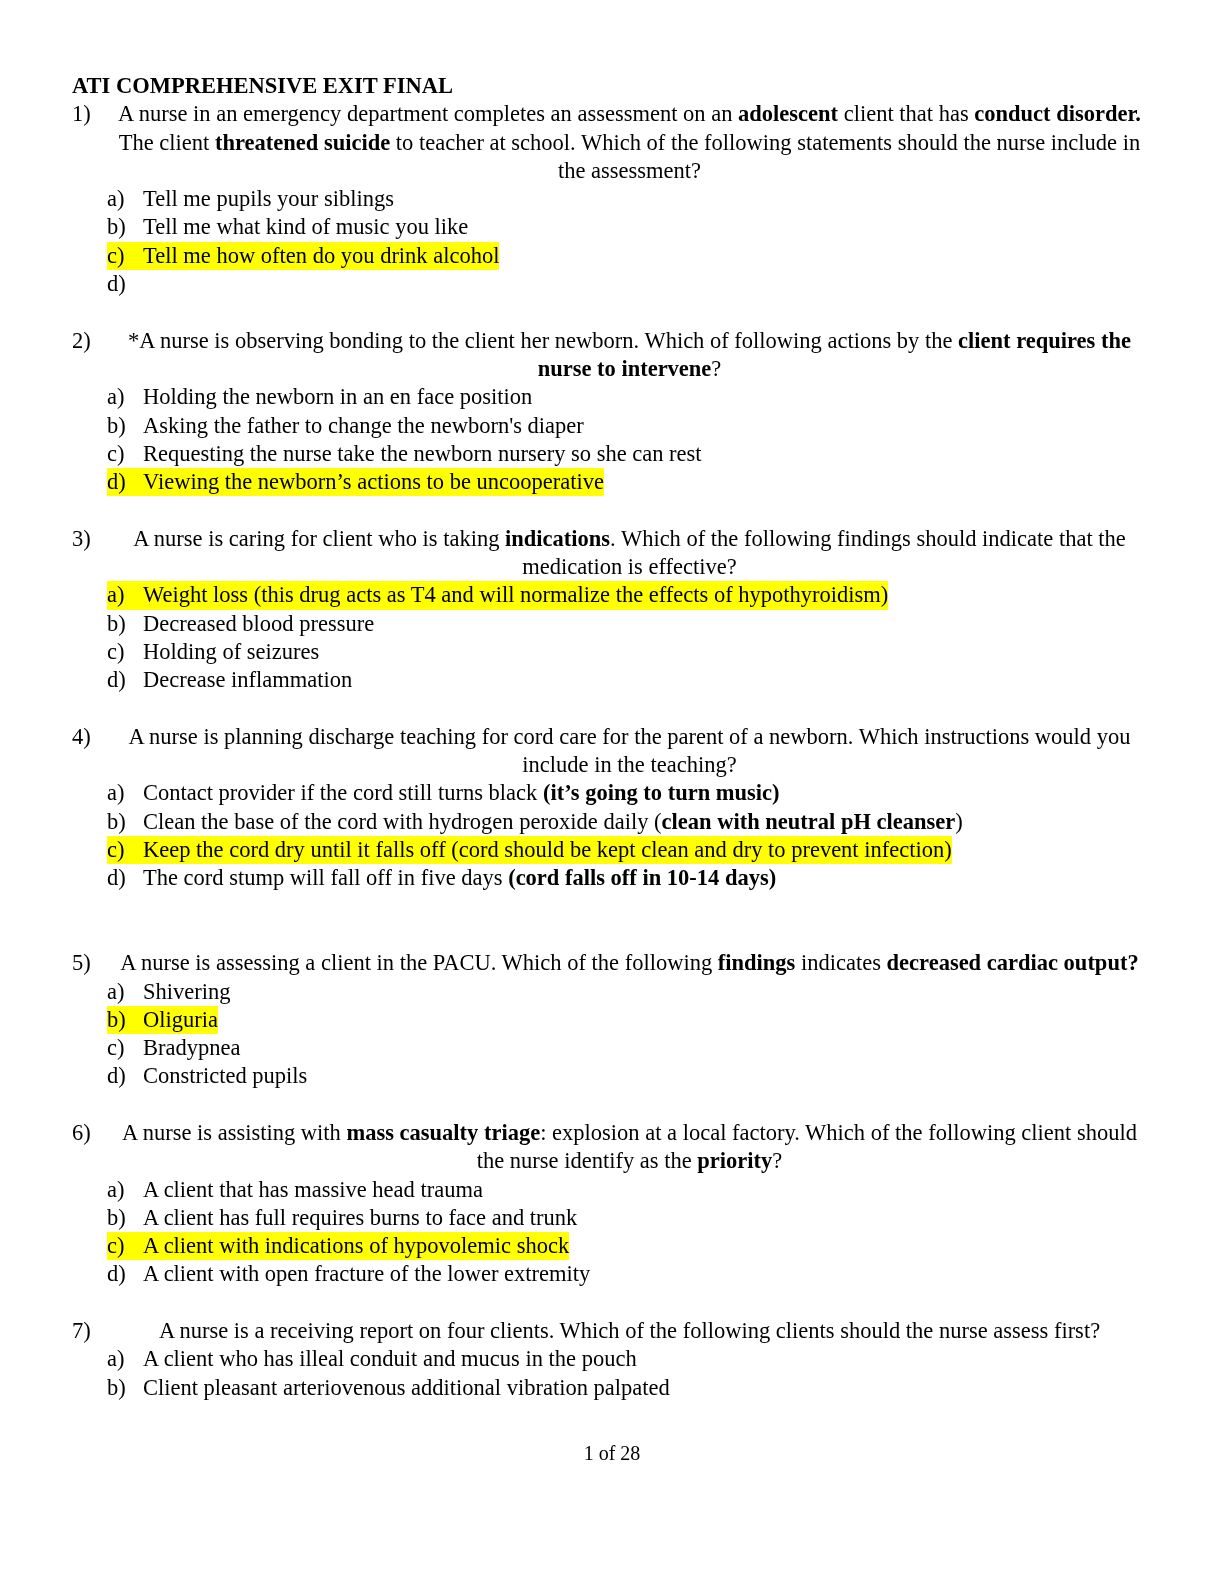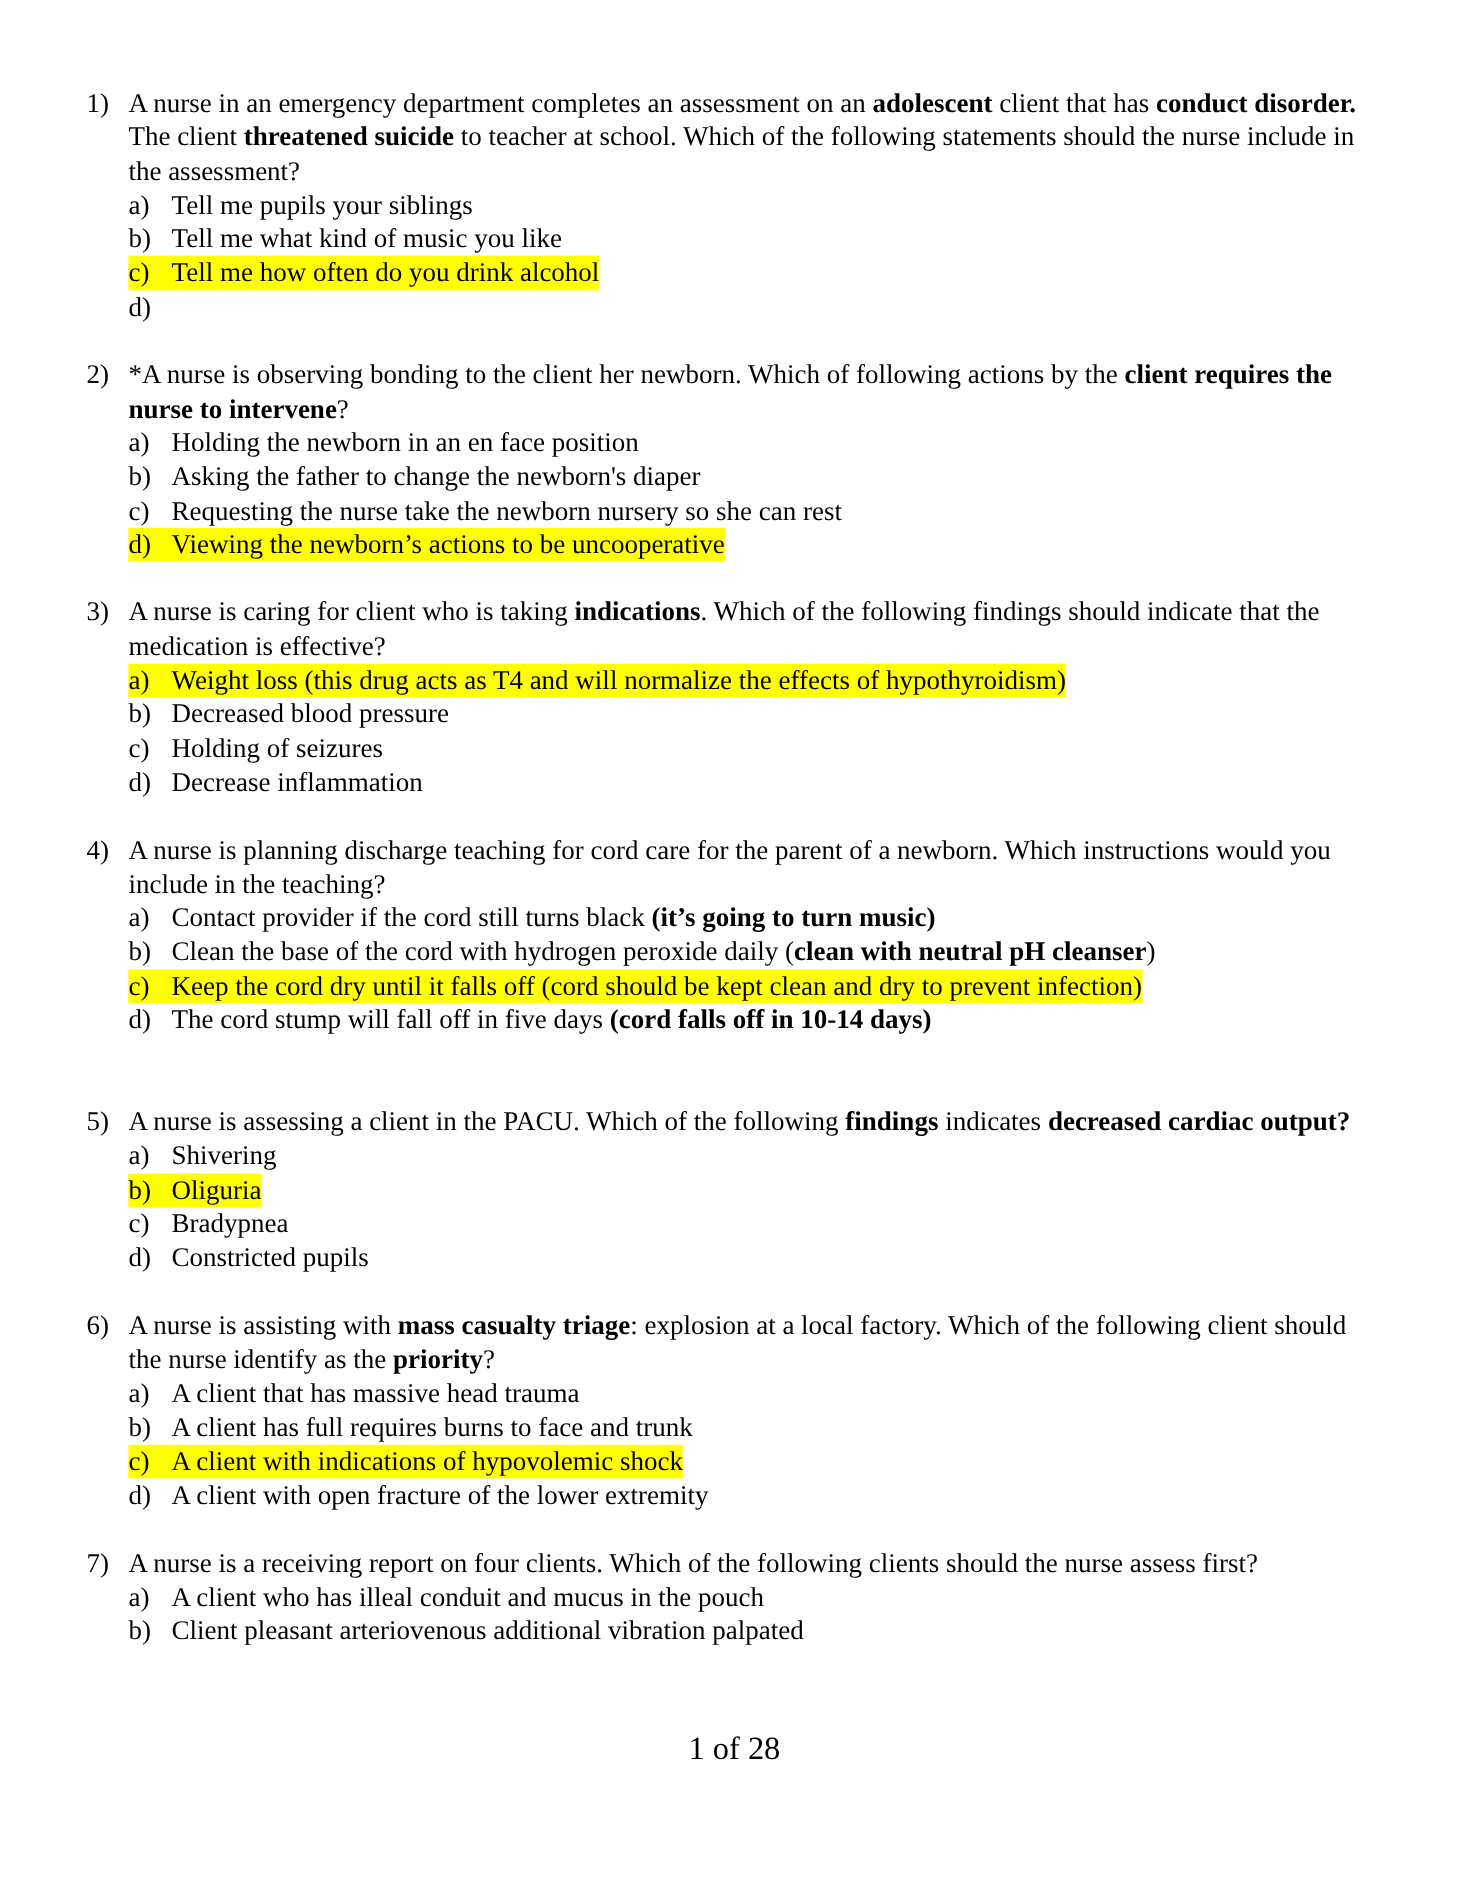--- a/index.html
+++ b/index.html
@@ -2,30 +2,31 @@
 <html><head>
 <meta charset="utf-8">
 <style>
   html, body { margin: 0; padding: 0; background: #ffffff; }
   body { width: 1224px; height: 1584px; position: relative; overflow: hidden;
          font-family: "Liberation Serif", "DejaVu Serif", serif; color: #000; }
   .page { position: absolute; left: 72px; top: 72px; width: 1080px; font-size: 22.5px; line-height: 28.3px; }
   .title { font-weight: bold; }
   .q { display: flex; }
   .qnum { width: 35px; flex: none; }
-  .qtext { flex: 1; }
+  .qtext { flex: 1; text-align: center; }
   .opts { margin-left: 35px; }
   b { font-weight: bold; }
   .gap { height: 28.3px; }
-  .footer { position: absolute; left: 0; width: 1224px; top: 1442px; text-align: center; font-size: 27px; }
+  .footer { position: absolute; left: 0; width: 1224px; top: 1442px; text-align: center; font-size: 20px; }
 </style>
 </head>
 <body>
 
 <div class="page">
+  <div class="title">ATI COMPREHENSIVE  EXIT FINAL</div>
   <div id="questions">
       <div>
         <div class="q">
           <span class="qnum">1)</span>
           <span class="qtext"><span>A nurse in an emergency department completes an assessment on an </span><b>adolescent</b><span> client that has </span><b>conduct disorder.</b><span> The client </span><b>threatened suicide</b><span> to teacher at school. Which of the following statements should the nurse include in the assessment?</span></span>
         </div>
         <div class="opts">
           <div><span style="display: inline-flex;">
               <span style="width: 36px; display: inline-block; flex: 0 0 auto;">a)</span>
               <span>Tell me pupils your siblings</span>

